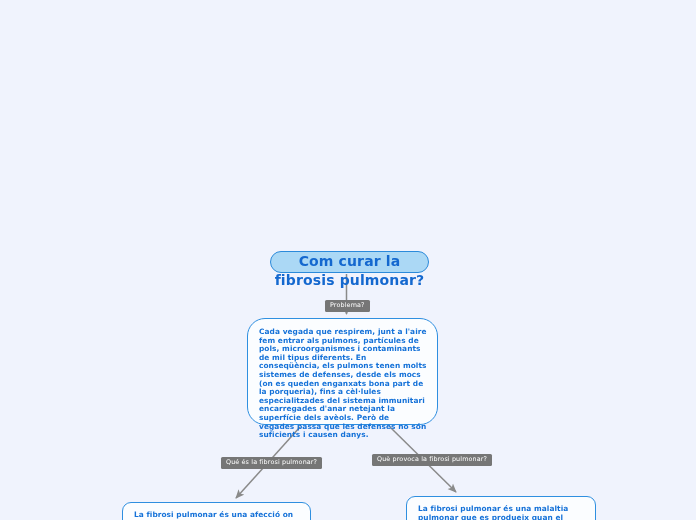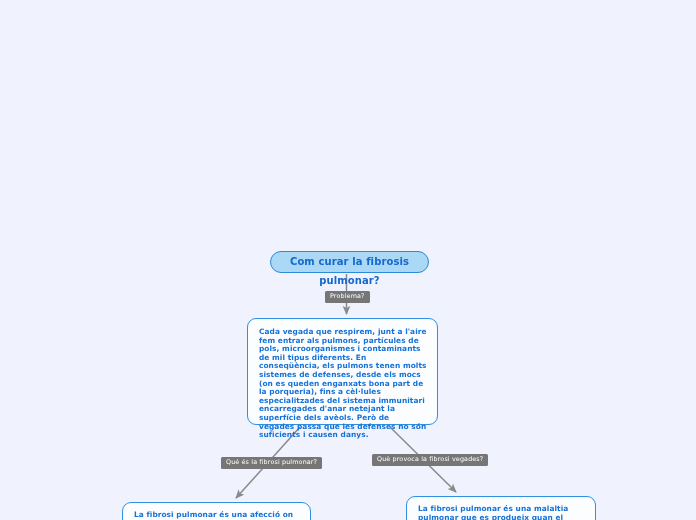--- a/index.html
+++ b/index.html
@@ -42,31 +42,31 @@
   }
   .node-root {
     left: 270px;
     top: 251px;
     width: 159px;
     height: 22px;
     background: #abd8f5;
     border-color: #2b8ada;
     border-radius: 11px;
     text-align: center;
-    font-size: 10px;
+    font-size: 14px;
     line-height: 19px;
     color: #1468cf;
   }
   .node-problem-body {
     left: 247px;
     top: 318px;
     width: 191px;
     height: 107px;
     background: #fbfdff;
-    border-radius: 9px;
+    border-radius: 18px;
     padding: 9px 10px 6px 11px;
     font-size: 7.4px;
     line-height: 8.6px;
     text-align: left;
     color: #1471d8;
   }
   .node-leaf {
     background: #fbfdff;
     border-radius: 9px;
     padding: 8px 10px 8px 11px;
@@ -98,21 +98,21 @@
     line-height: 11px;
     height: 12px;
     padding: 0 5px;
     border-radius: 1.5px;
     white-space: nowrap;
     font-weight: normal;
     letter-spacing: 0.02em;
   }
   .label-problema {
     left: 325px;
-    top: 291px;
+    top: 300px;
   }
   .label-que-es {
     left: 221px;
     top: 457px;
   }
   .label-que-provoca {
     left: 372px;
     top: 454px;
   }
 </style>
@@ -136,19 +136,19 @@
   </svg>
 
   <div class="node node-root">Com curar la fibrosis pulmonar?</div>
 
   <div class="edge-label label-problema">Problema?</div>
 
   <div class="node node-problem-body">Cada vegada que respirem, junt a l'aire fem entrar als pulmons, partícules de pols, microorganismes i contaminants de mil tipus diferents. En conseqüència, els pulmons tenen molts sistemes de defenses, desde els mocs (on es queden enganxats bona part de la porqueria), fins a cèl·lules especialitzades del sistema immunitari encarregades d'anar netejant la superfície dels avèols. Però de vegades passa que les defenses no són suficients i causen danys.</div>
 
   <div class="edge-label label-que-es">Qué és la fibrosi pulmonar?</div>
 
-  <div class="edge-label label-que-provoca">Què provoca la fibrosi vegades?</div>
+  <div class="edge-label label-que-provoca">Què provoca la fibrosi pulmonar?</div>
 
   <div class="node node-leaf node-leaf-left">La fibrosi pulmonar és una afecció on el</div>
 
   <div class="node node-leaf node-leaf-right">La fibrosi pulmonar és una malaltia pulmonar que es produeix quan el teixit</div>
 
 </div>
 
 </body></html>

